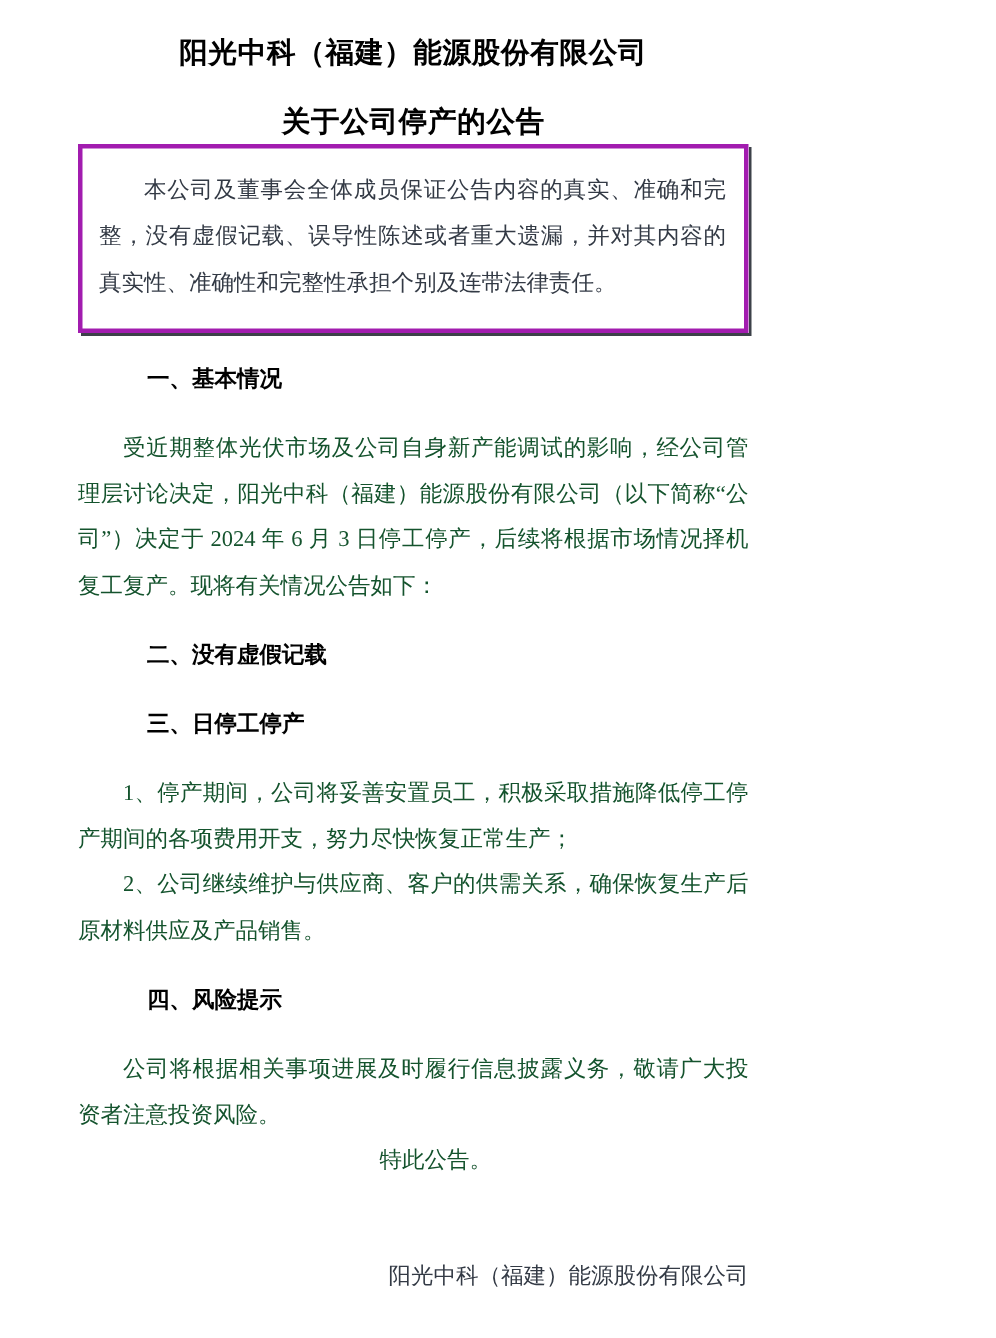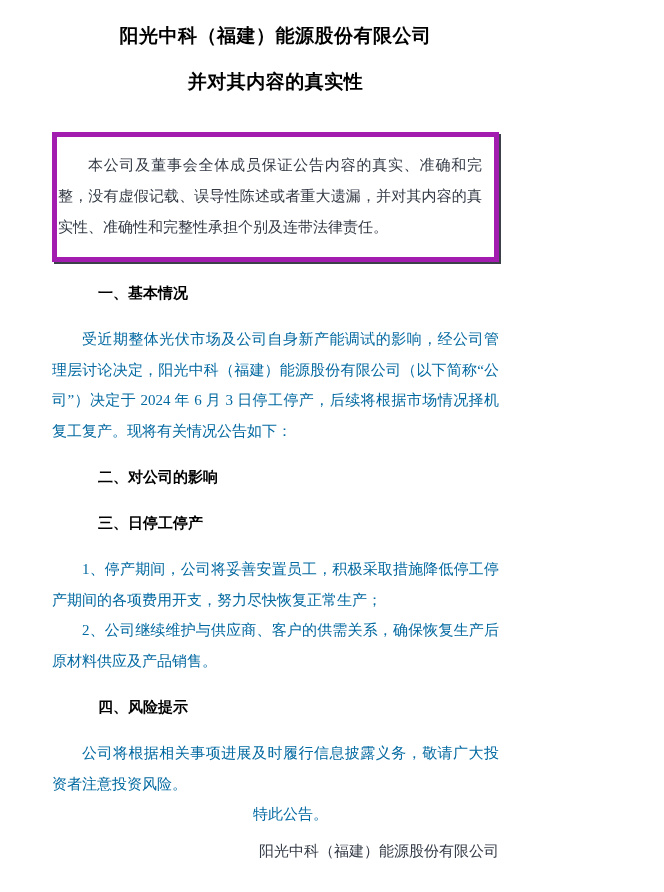--- a/index.html
+++ b/index.html
@@ -33,24 +33,23 @@
     font-weight: bold;
     color: #000000;
     letter-spacing: 0.5px;
     line-height: 1.5;
   }
   .doc-title-line.second {
     margin-top: 17px;
   }
   
   .disclaimer-box {
-    margin-top: 36px;
-    border: 5px solid #a21caf;
+    border: 3px solid #a21caf;
     box-shadow: 2px 2px 0 0 #3c4149;
-    padding: 13px 12px 14px 1px;
+    padding: 13px 12px 14px 11px;
     box-sizing: border-box;
   }
   .disclaimer-text {
     font-size: 15px;
     line-height: 31px;
     text-align: justify;
     text-justify: inter-ideograph;
     text-indent: 2em;
     margin: 0;
     color: #333a45;
@@ -67,21 +66,21 @@
     line-height: 30px;
     margin: 16px;
   }
   .para {
     font-size: 15px;
     line-height: 30.5px;
     text-align: justify;
     text-justify: inter-ideograph;
     text-indent: 2em;
     margin: 0;
-    color: #0369a1;
+    color: #14532d;
   }
   .para.tail {
     text-align: center;
   }
   
   .signature {
     position: absolute;
     right: 52px;
     bottom: 28px;
     font-size: 15px;
@@ -90,34 +89,34 @@
     white-space: nowrap;
   }
 </style>
 </head>
 <body>
 
 <div class="page">
 
   <div class="title-block">
     <div class="doc-title-line">阳光中科（福建）能源股份有限公司</div>
-    <div class="doc-title-line second">并对其内容的真实性</div>
+    <div class="doc-title-line second">关于公司停产的公告</div>
   </div>
 
   <div class="disclaimer-box">
     <p class="disclaimer-text">本公司及董事会全体成员保证公告内容的真实、准确和完整，没有虚假记载、误导性陈述或者重大遗漏，并对其内容的真实性、准确性和完整性承担个别及连带法律责任。</p>
   </div>
 
   <div class="section">
     <p class="section-heading">一、基本情况</p>
     <p class="para">受近期整体光伏市场及公司自身新产能调试的影响，经公司管理层讨论决定，阳光中科（福建）能源股份有限公司（以下简称“公司”）决定于 2024 年 6 月 3 日停工停产，后续将根据市场情况择机复工复产。现将有关情况公告如下：</p>
   </div>
 
   <div class="section">
-    <p class="section-heading">二、对公司的影响</p>
+    <p class="section-heading">二、没有虚假记载</p>
   </div>
 
   <div class="section">
     <p class="section-heading">三、日停工停产</p>
     <p class="para">1、停产期间，公司将妥善安置员工，积极采取措施降低停工停产期间的各项费用开支，努力尽快恢复正常生产；</p>
     <p class="para">2、公司继续维护与供应商、客户的供需关系，确保恢复生产后原材料供应及产品销售。</p>
   </div>
 
   <div class="section">
     <p class="section-heading">四、风险提示</p>

